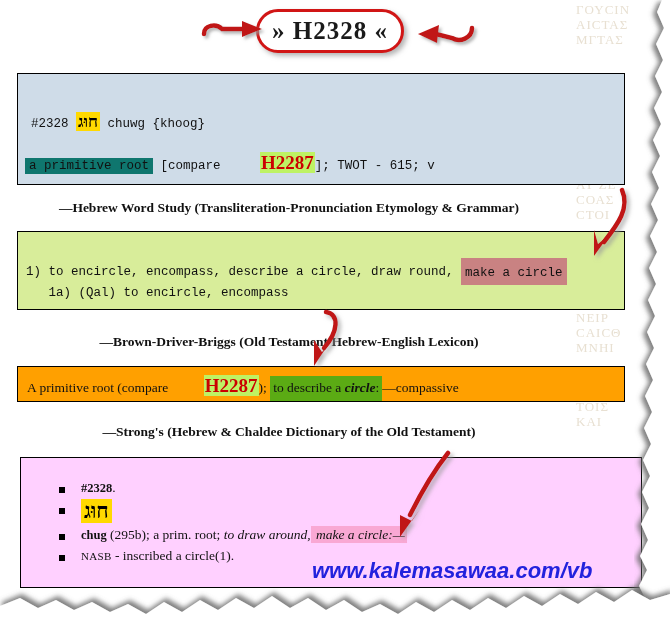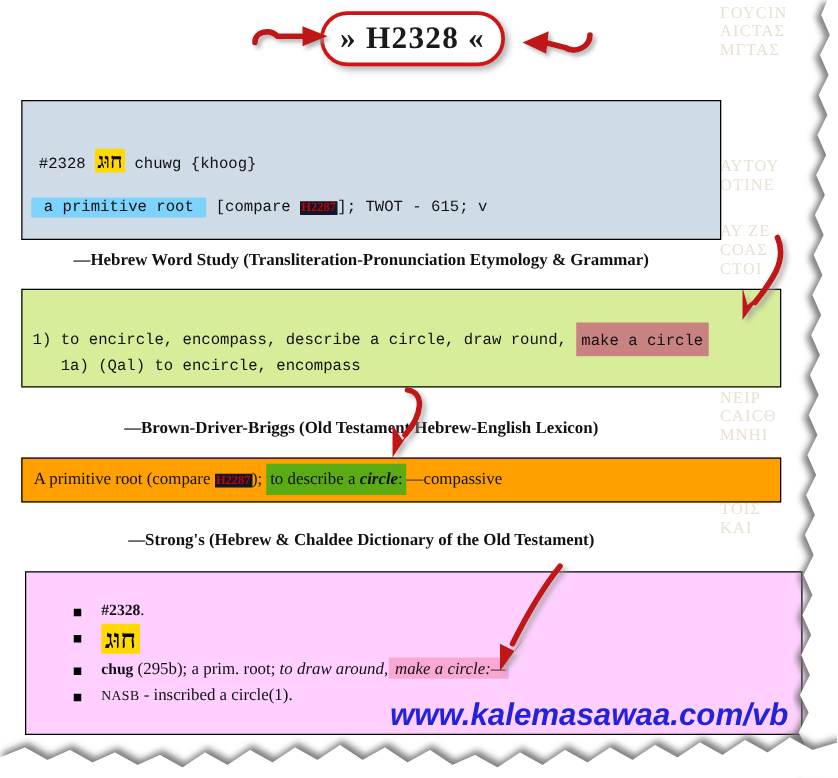--- a/index.html
+++ b/index.html
@@ -118,45 +118,46 @@
   }
   .mono {
     font-family: "Liberation Mono", monospace;
     font-size: 12.5px;
     color: #111111;
     white-space: pre;
   }
 
   
   #panel-blue {
-    left: 17px; top: 80px; width: 560px; height: 112px;
+    left: 17px; top: 73px; width: 608px; height: 112px;
     background: #cfdce8;
   }
   .blue-l1 { position: absolute; left: 13px; top: 38px; }
   .blue-l2 { position: absolute; left: 7px; top: 78px; }
 
   .hl-yellow {
     background: #ffd900;
     font-family: "Liberation Serif", serif;
     font-size: 17px;
     font-weight: bold;
     padding: 0 2px;
     color: #000000;
   }
   .hl-rose {
-    background: #7dd3fc;
-    padding: 1px 10px;
+    background: #0f766e;
+    padding: 1px 4px;
   }
   .ref-pink {
-    background: #0f172a;
+    background: #bef264;
     color: #cc0000;
     font-family: "Liberation Serif", serif;
     font-weight: bold;
-    font-size: 10px;
+    font-size: 19px;
     padding: 0 1px;
+    margin-left: 32px;
   }
 
   
   .caption {
     position: absolute;
     width: 646px;
     text-align: center;
     font-family: "Liberation Serif", serif;
     font-size: 13.5px;
     font-weight: bold;
@@ -244,21 +245,21 @@
     background: #f9a8d4;
     font-style: italic;
     padding: 1px 2px;
   }
   .ital { font-style: italic; }
 
   .site-url {
     position: absolute;
     left: 312px; top: 558px;
     font-family: "Liberation Sans", sans-serif;
-    font-size: 25px;
+    font-size: 22px;
     font-weight: bold;
     font-style: italic;
     color: #2222dd;
     z-index: 5;
     white-space: nowrap;
   }
 </style>
 </head>
 <body>
 

